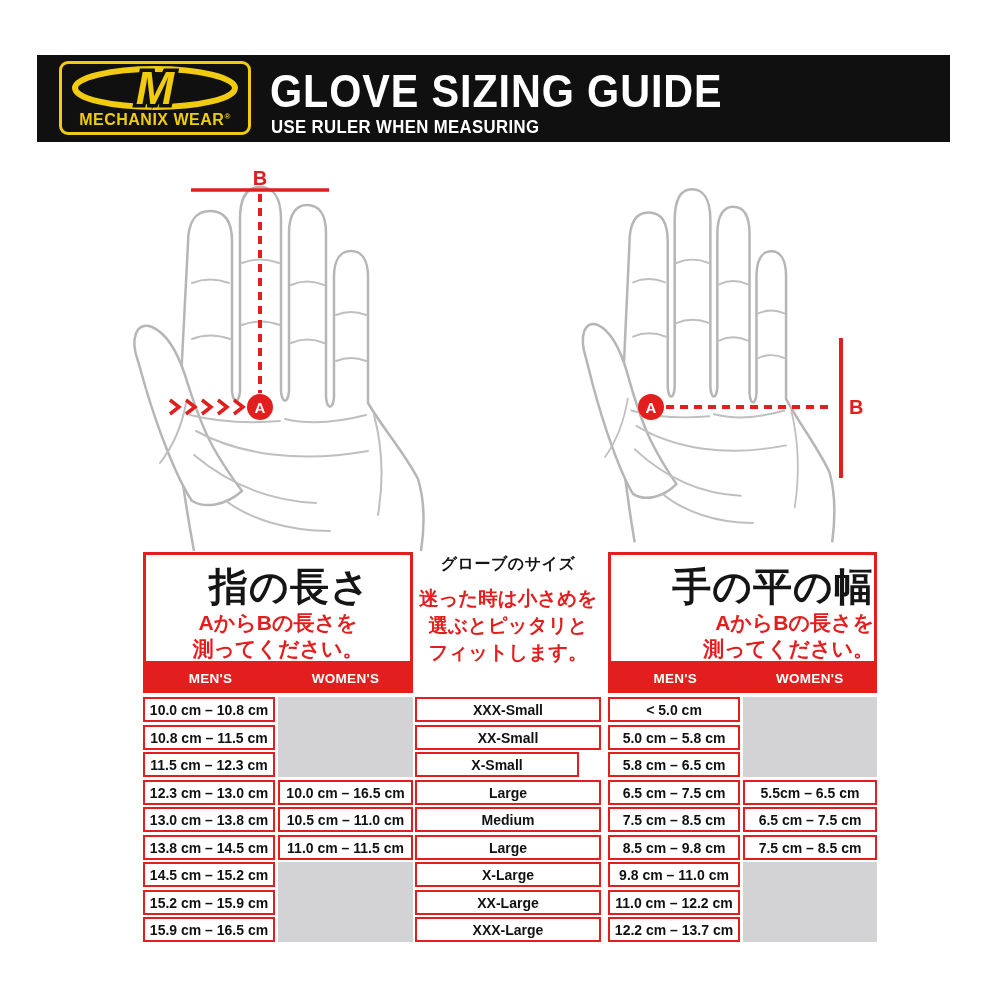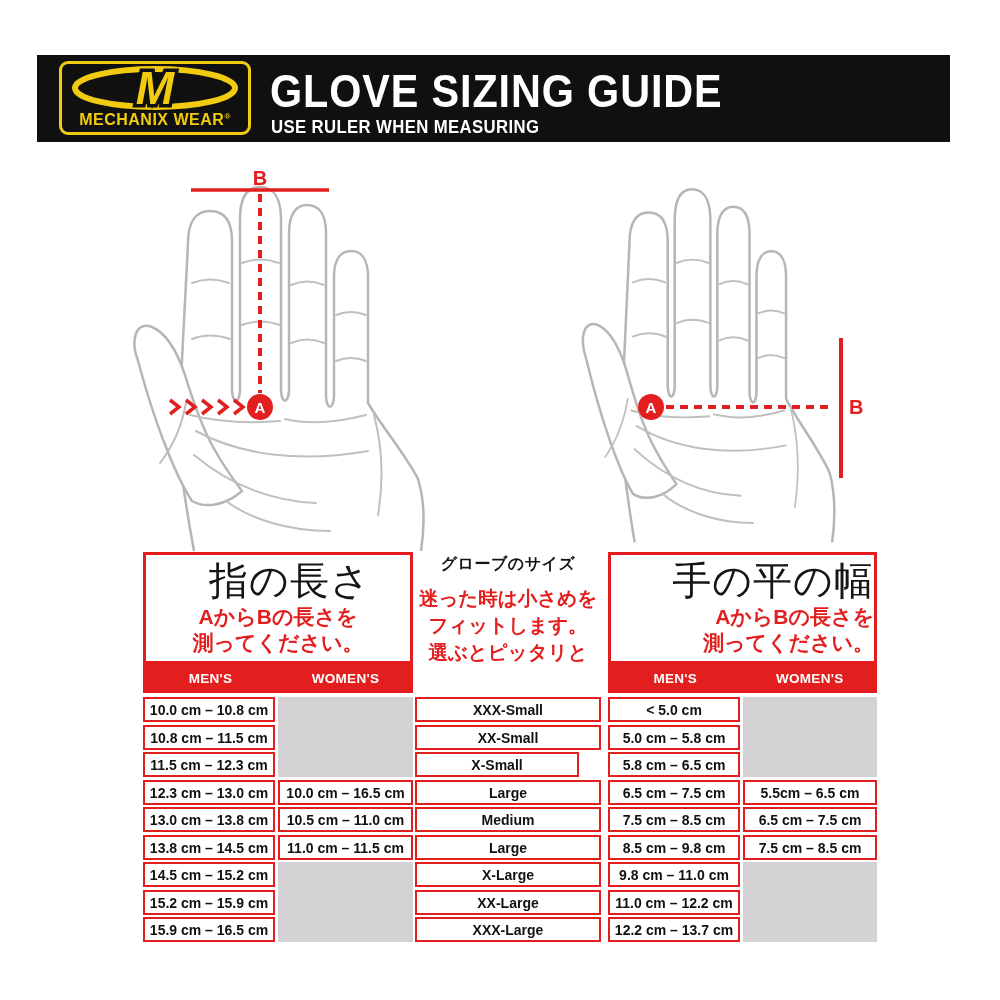--- a/index.html
+++ b/index.html
@@ -13,21 +13,21 @@
   .logo-brand sup{font-size:8px;}
   .header-title{position:absolute;left:233px;top:8px;color:#fff;font-weight:bold;font-size:47px;
                 letter-spacing:1px;transform:scaleX(.88);transform-origin:left top;white-space:nowrap;}
   .header-sub{position:absolute;left:234px;top:62px;color:#fff;font-weight:bold;font-size:18px;
               letter-spacing:.4px;transform:scaleX(.93);transform-origin:left top;white-space:nowrap;}
   
   .hands{position:absolute;left:0;top:0;width:1000px;height:1000px;}
   
   .panel-box{position:absolute;top:552px;height:112px;border:3px solid #E31E1E;background:#fff;
              box-sizing:border-box;text-align:center;}
-  .panel-title{font-size:39px;font-weight:normal;color:#151515;line-height:46px;margin-top:3px;letter-spacing:1px;padding-left:24px;}
+  .panel-title{font-size:39px;font-weight:bold;color:#151515;line-height:46px;margin-top:9px;letter-spacing:1px;padding-left:24px;}
   .panel-sub{font-size:21px;font-weight:bold;color:#E31E1E;line-height:26px;}
   .gender-bar{position:absolute;top:664px;height:29px;background:#E31E1E;display:flex;}
   .gender-bar span{flex:1;display:flex;align-items:center;justify-content:center;color:#fff;
                    font-weight:bold;font-size:13.5px;letter-spacing:.3px;}
   .mid-head{position:absolute;left:415px;top:554px;width:186px;text-align:center;}
   .mid-title{font-size:16px;font-weight:bold;color:#151515;letter-spacing:.5px;}
   .mid-note{margin-top:10px;font-size:19.5px;font-weight:bold;color:#E31E1E;line-height:27px;}
   
   .rows{position:absolute;top:697px;}
   .cell{position:absolute;height:25px;box-sizing:border-box;border:2.5px solid #E31E1E;background:#fff;
@@ -144,22 +144,22 @@
     <div class="cell" style="left:135px;top:83px;width:135px">10.0 cm – 16.5 cm</div>
     <div class="cell" style="left:135px;top:110px;width:135px">10.5 cm – 11.0 cm</div>
     <div class="cell" style="left:135px;top:138px;width:135px">11.0 cm – 11.5 cm</div>
     <div class="gray" style="left:135px;top:165px;width:135px;height:80px"></div>
   </div>
 
   <div class="mid-head">
     <div class="mid-title">グローブのサイズ</div>
     <div class="mid-note">
       <div>迷った時は小さめを</div>
+      <div>選ぶとピッタリと</div>
       <div>フィットします。</div>
-      <div>選ぶとピッタリと</div>
     </div>
   </div>
   <div class="rows" style="left:415px;width:186px;">
     <div class="cell" style="left:0;top:0;width:186px">XXX-Small</div>
     <div class="cell" style="left:0;top:28px;width:186px">XX-Small</div>
     <div class="cell" style="left:0;top:55px;width:164px">X-Small</div>
     <div class="cell" style="left:0;top:83px;width:186px">Large</div>
     <div class="cell" style="left:0;top:110px;width:186px">Medium</div>
     <div class="cell" style="left:0;top:138px;width:186px">Large</div>
     <div class="cell" style="left:0;top:165px;width:186px">X-Large</div>

